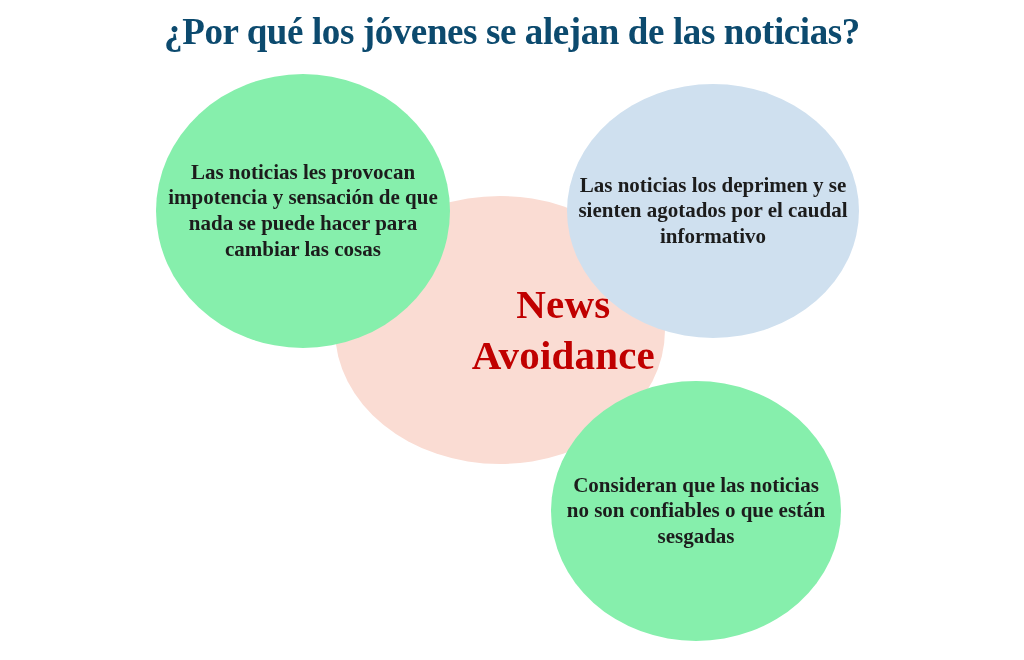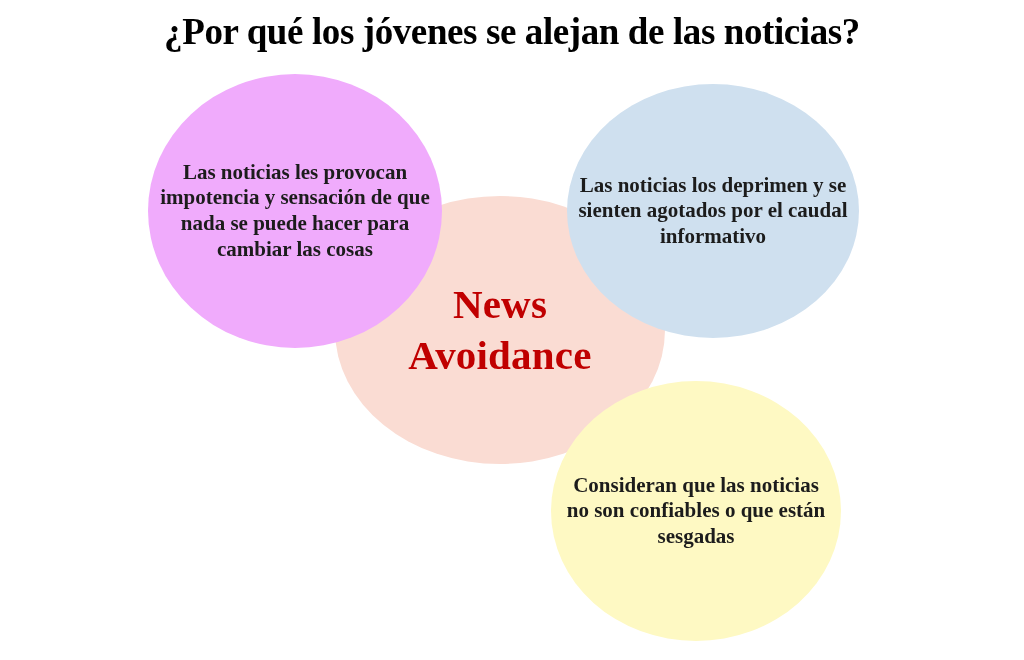--- a/index.html
+++ b/index.html
@@ -26,21 +26,21 @@
   .title {
     position: absolute;
     top: 10px;
     left: 0;
     width: 1024px;
     text-align: center;
     font-family: "Liberation Serif", serif;
     font-weight: bold;
     font-size: 37px;
     letter-spacing: -0.4px;
-    color: #000000;
+    color: #0c4a6e;
     white-space: nowrap;
   }
 
   
   .circle {
     position: absolute;
     border-radius: 50%;
     display: flex;
     align-items: center;
     justify-content: center;
@@ -57,35 +57,36 @@
   }
 
   
   #center-circle {
     left: 335px;
     top: 196px;
     width: 330px;
     height: 268px;
     background: #fadcd3;
     z-index: 1;
+    justify-content: flex-end;
   }
   #center-circle .label {
     color: #c00000;
     font-size: 41px;
     line-height: 1.25;
     letter-spacing: 0.2px;
   }
 
   
   #circle-green {
-    left: 148px;
+    left: 156px;
     top: 74px;
     width: 294px;
     height: 274px;
-    background: #f0abfc;
+    background: #86efac;
     z-index: 3;
   }
   #circle-green .label { font-size: 21px; }
 
   
   #circle-blue {
     left: 567px;
     top: 84px;
     width: 292px;
     height: 254px;
@@ -104,21 +105,21 @@
     z-index: 3;
   }
   #circle-gray .label { font-size: 21px; }
 
   
   #circle-orange {
     left: 551px;
     top: 381px;
     width: 290px;
     height: 260px;
-    background: #fef9c3;
+    background: #86efac;
     z-index: 3;
   }
   #circle-orange .label { font-size: 21px; }
 </style>
 </head>
 <body>
 
 <div id="canvas">
 
   <div class="title">¿Por qué los jóvenes se alejan de las noticias?</div>

